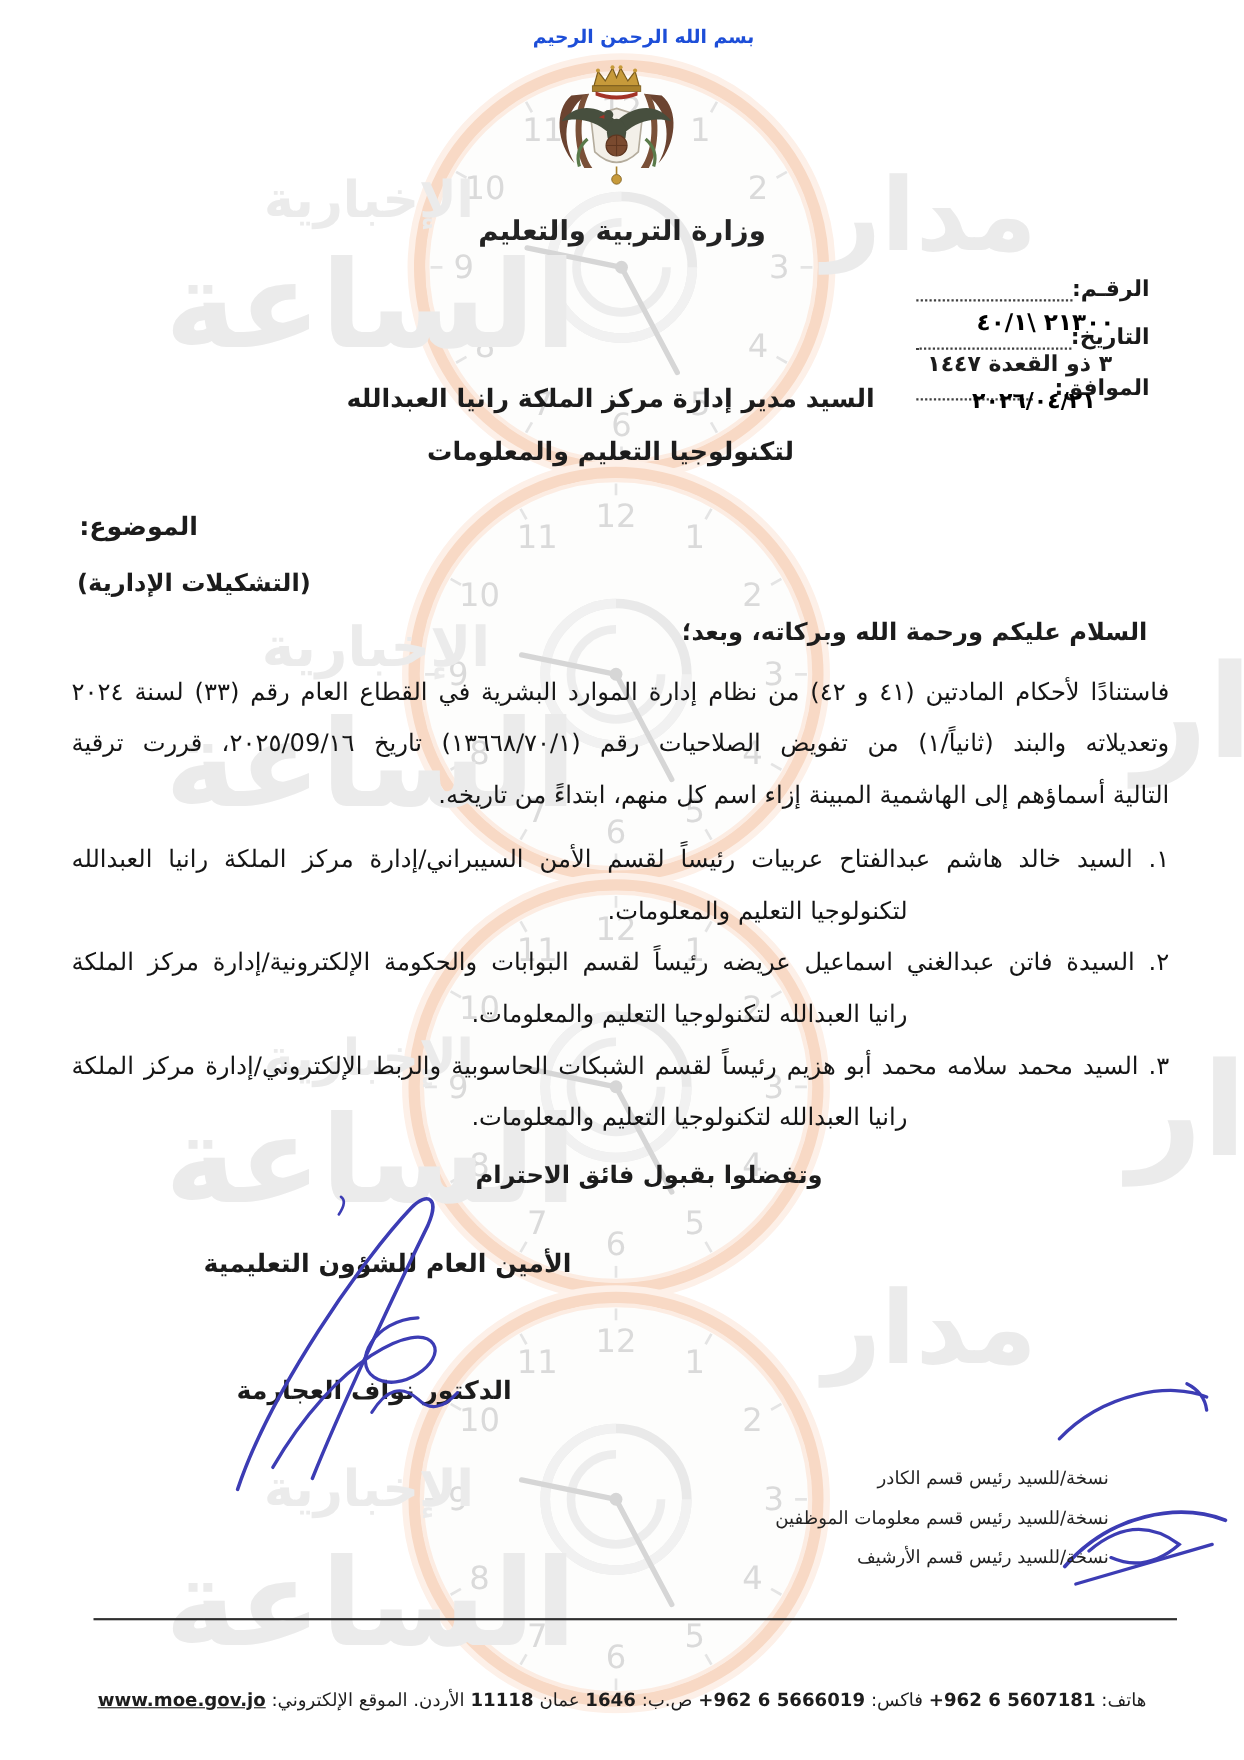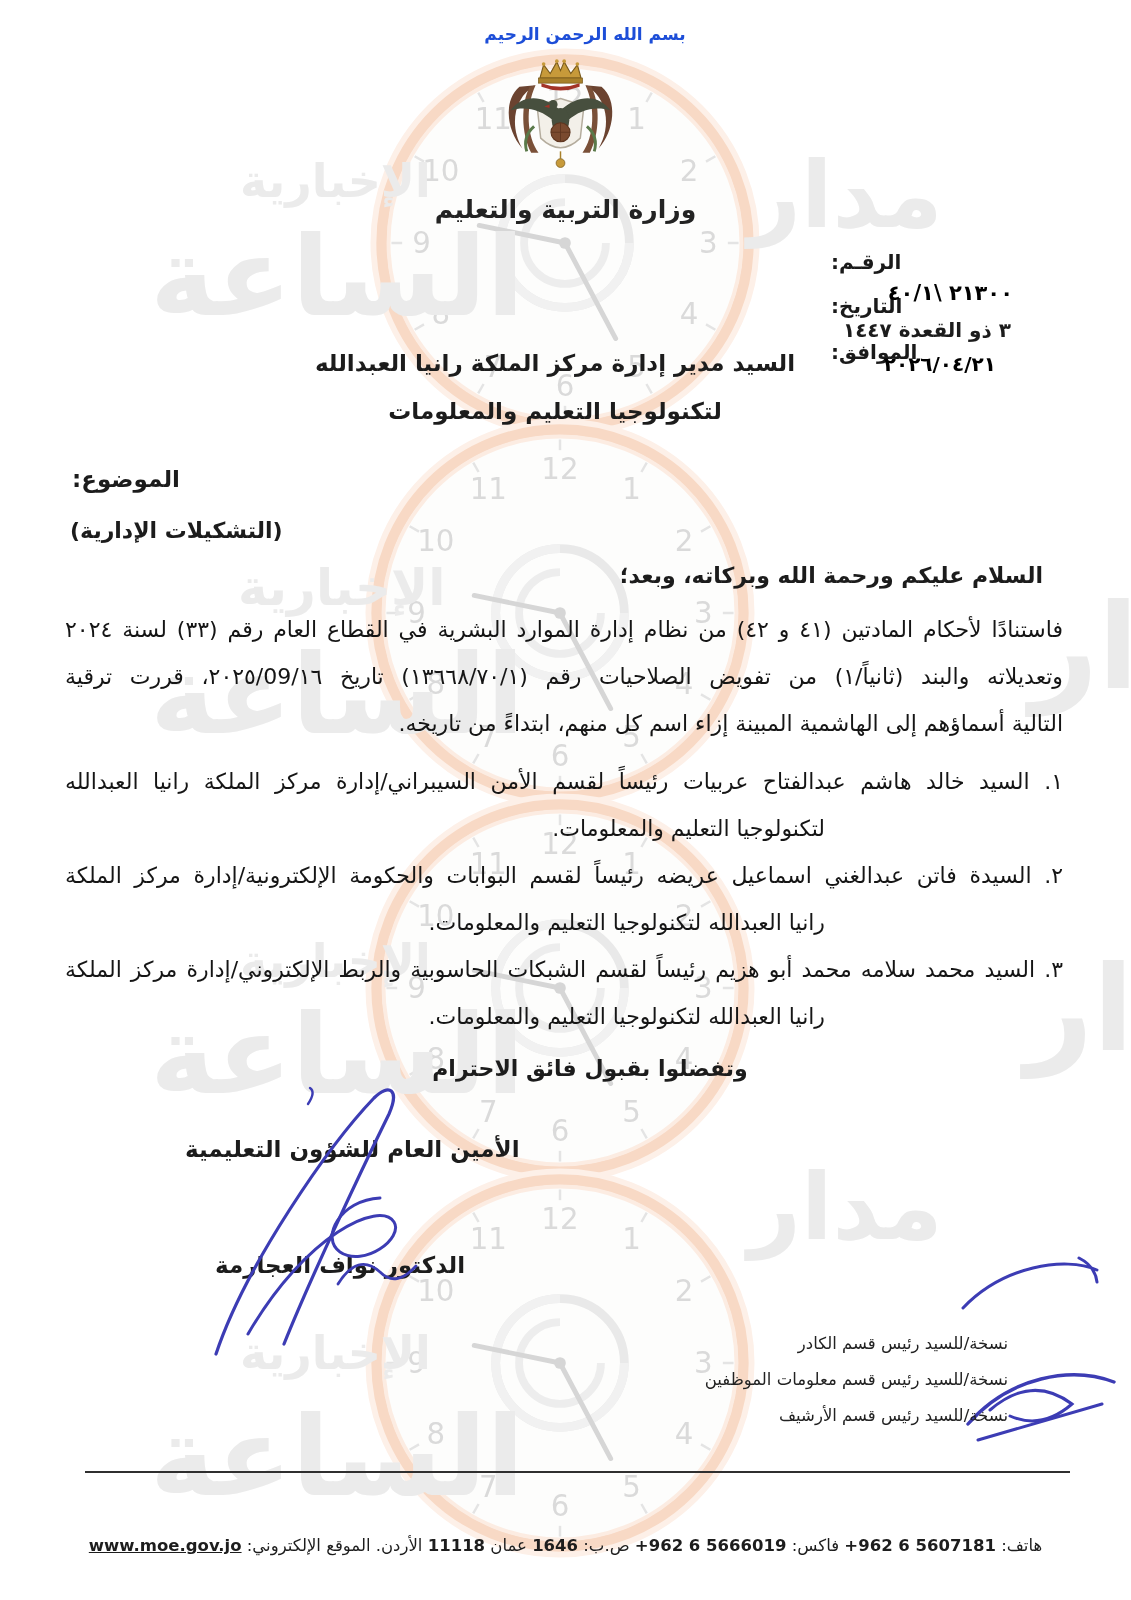--- a/index.html
+++ b/index.html
@@ -11,21 +11,21 @@
   .wm-layer{position:absolute;inset:0;z-index:0;pointer-events:none;}
   .clock{position:absolute;width:390px;height:390px;}
   .wm-word{position:absolute;font-weight:bold;color:#ebebeb;white-space:nowrap;line-height:1;}
   
   .content{position:absolute;inset:0;z-index:5;}
   .abs{position:absolute;}
   .bold{font-weight:bold;}
   .basmala{top:24px;left:480px;width:210px;text-align:center;font-size:17px;font-weight:bold;color:#1d4ed8;}
   .emblem{top:56px;left:483px;width:155px;height:132px;}
   .ministry{top:195px;left:0;width:1131px;text-align:center;font-size:25px;font-weight:bold;color:#232323;letter-spacing:-1px;}
-  .field-row{right:86px;width:214px;display:flex;align-items:flex-end;direction:rtl;z-index:1;flex-direction:column;}
+  .field-row{right:86px;width:214px;display:flex;align-items:flex-end;direction:rtl;z-index:1;}
   .field-label{font-size:20px;font-weight:bold;white-space:nowrap;color:#1a1a1a;}
   .dots{flex:1;border-bottom:2px dotted #3f3f3f;height:1.15em;margin-left:2px;}
   .field-val{direction:ltr;font-weight:bold;color:#000000;z-index:2;white-space:nowrap;}
   .addressee{left:150px;width:810px;text-align:center;font-size:23px;font-weight:bold;line-height:47px;}
   .subject-label{left:72px;font-size:23px;font-weight:bold;}
   .subject-value{left:70px;font-size:22px;font-weight:bold;}
   .greeting{right:88px;font-size:22px;font-weight:bold;}
   .para{right:68px;left:65px;direction:rtl;font-size:22px;line-height:47px;color:#151515;}
   .jline{text-align:justify;text-align-last:justify;}
   .rline{text-align:right;}

